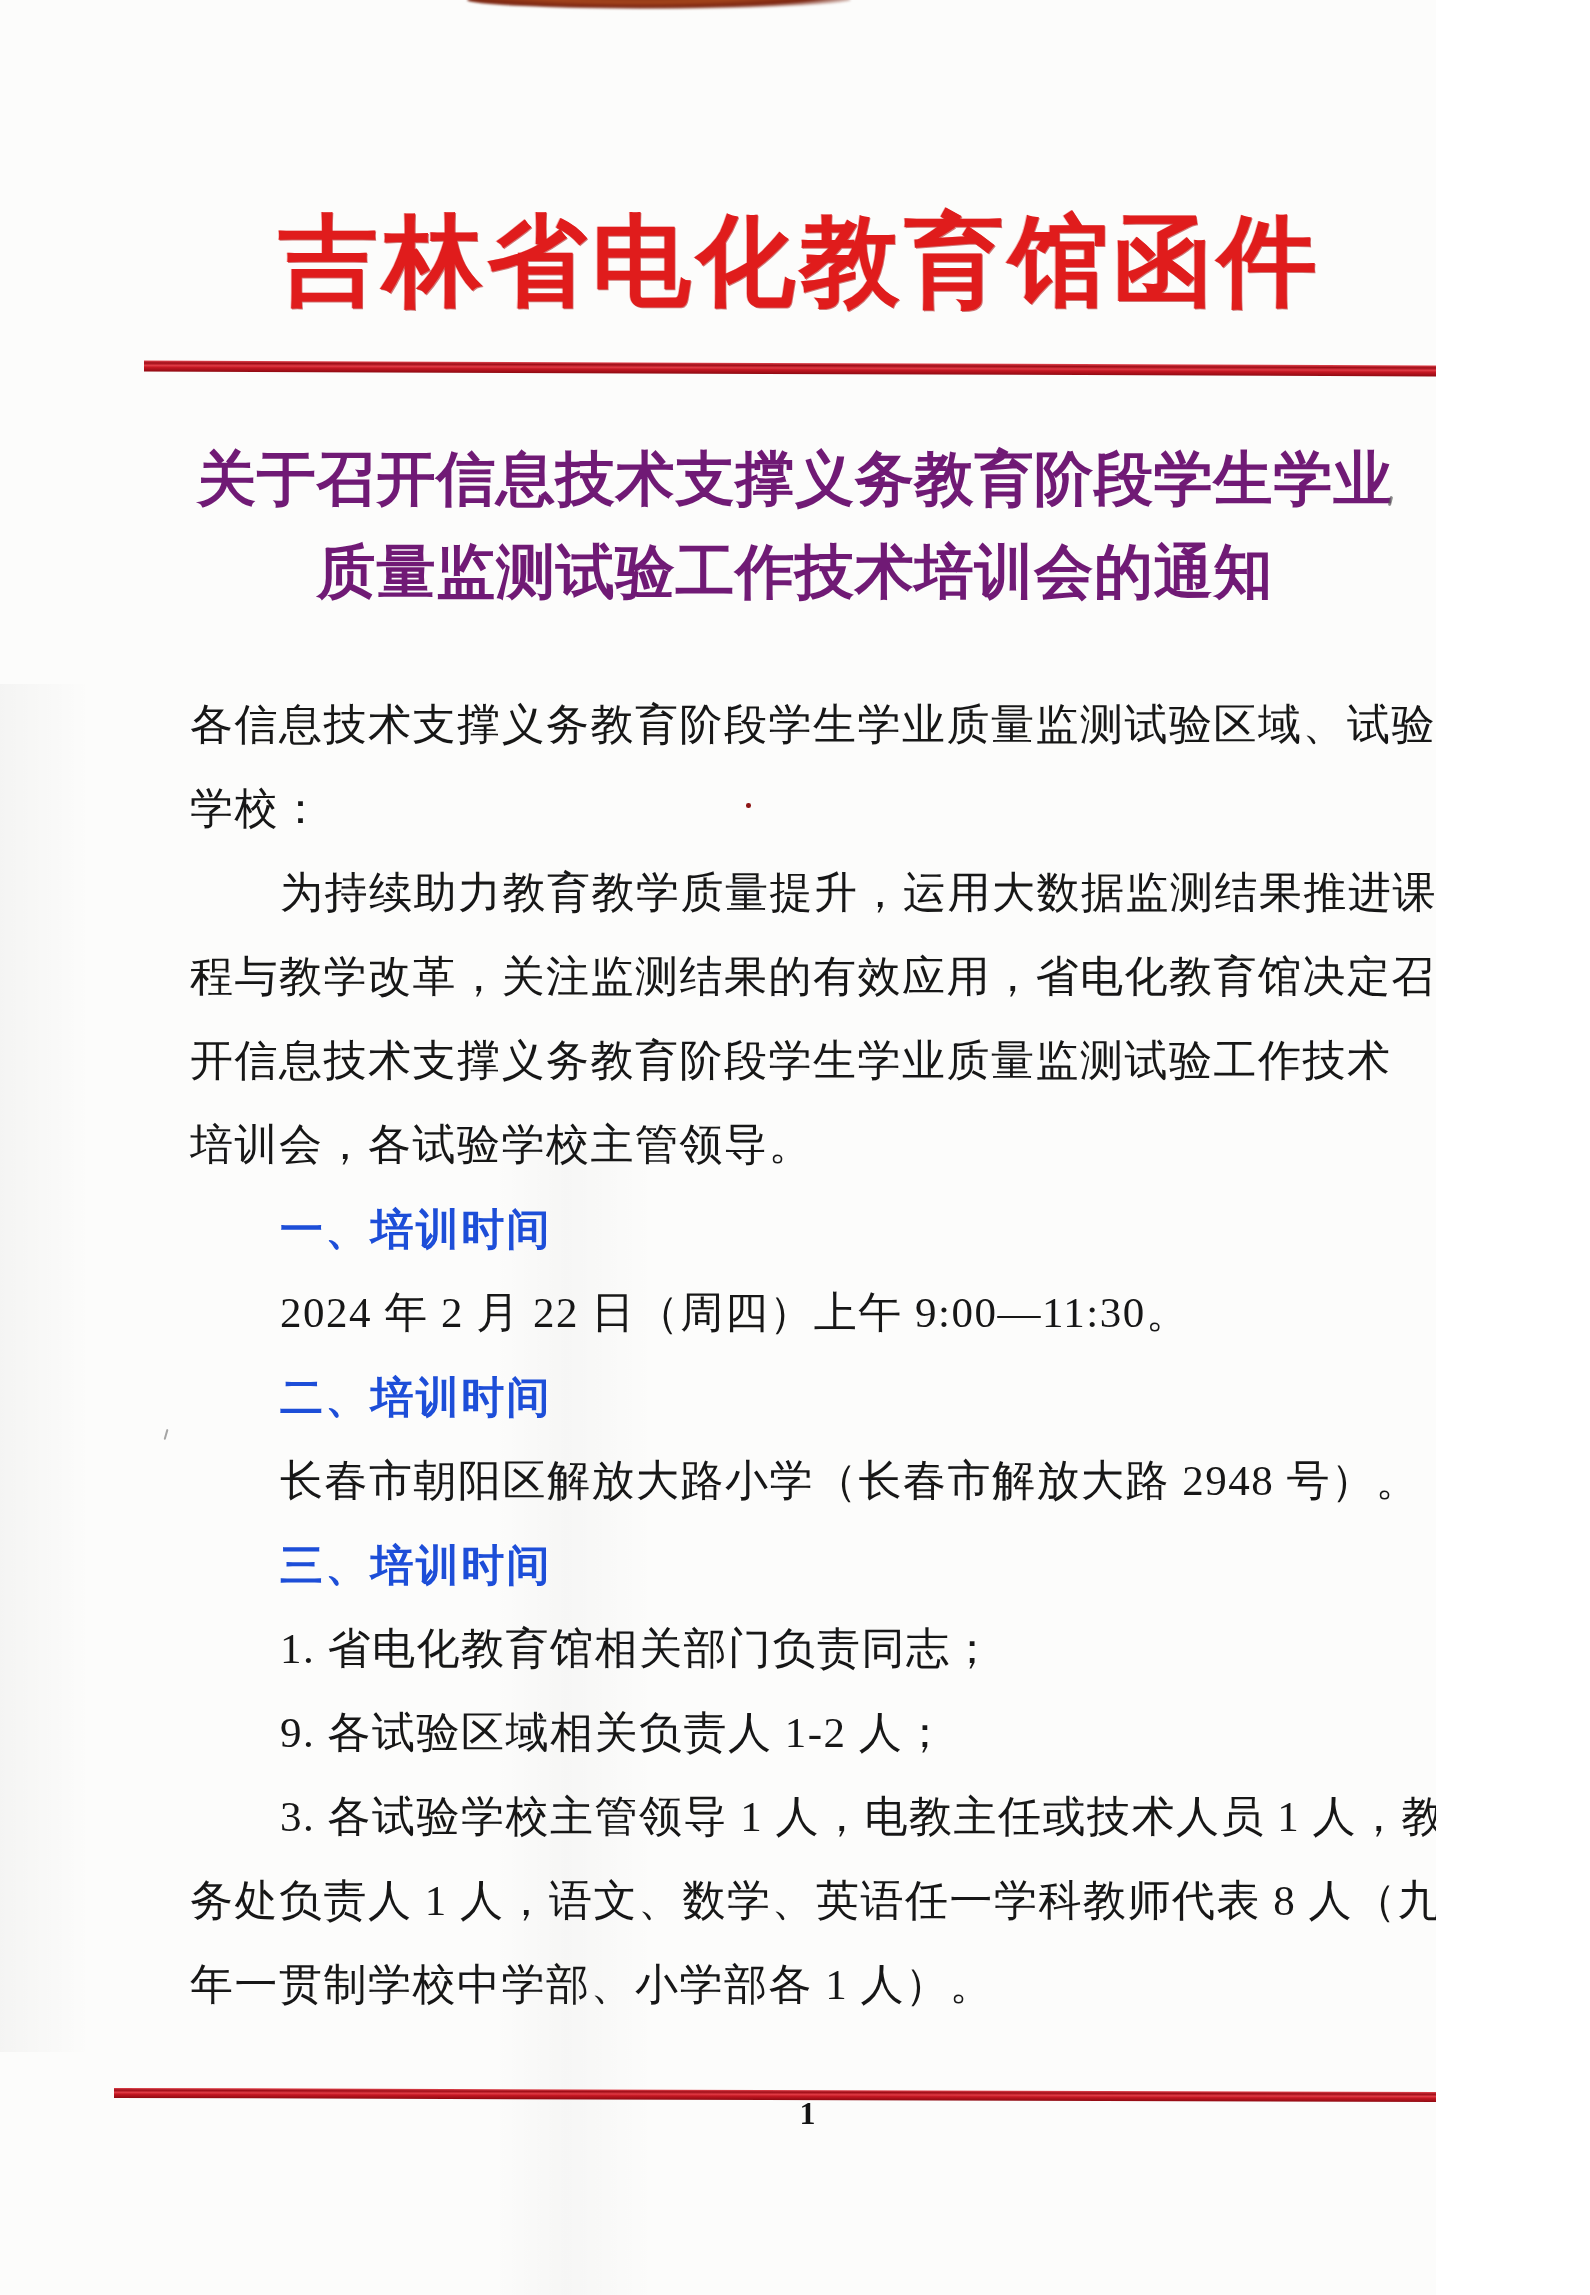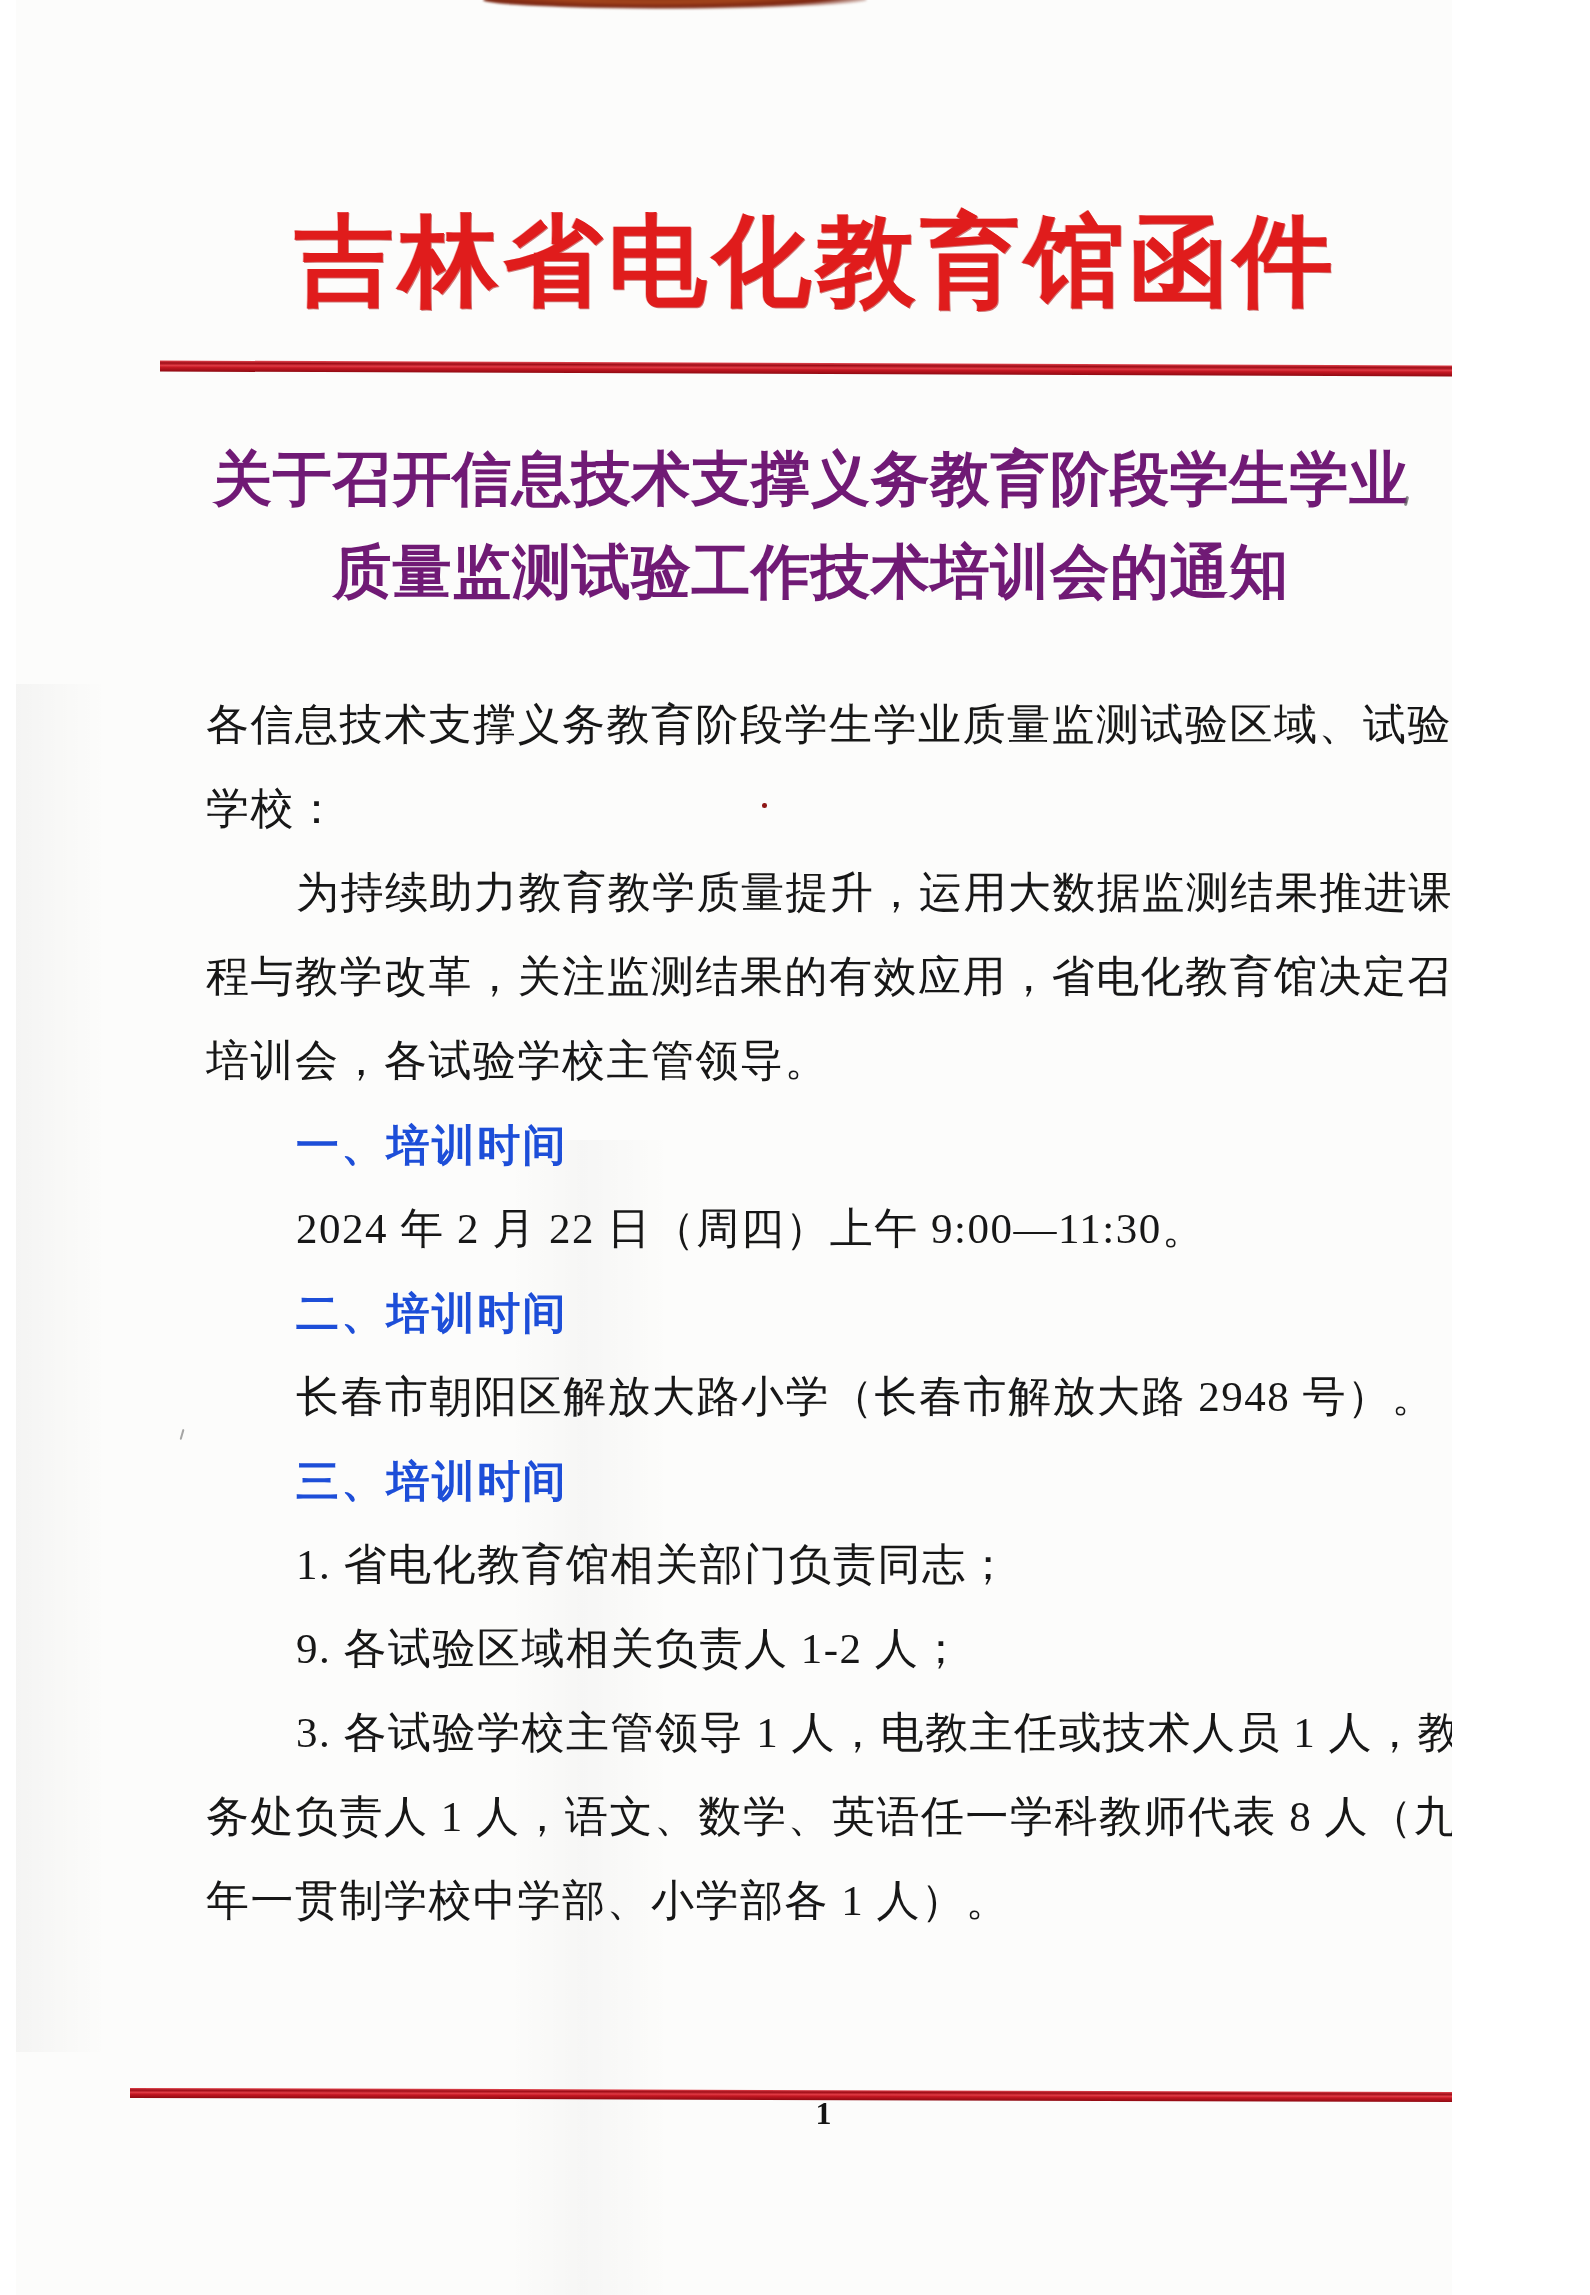--- a/index.html
+++ b/index.html
@@ -7,21 +7,20 @@
     padding: 0;
     background: #ffffff;
   }
   .page {
     position: relative;
     width: 1436px;
     height: 2295px;
     background: #fcfcfb;
     overflow: hidden;
     font-family: "Liberation Serif", serif;
-    margin-left: 16px;
   }
   
   .shade-band {
     position: absolute;
     pointer-events: none;
   }
   .shade-center {
     left: 494px; top: 1140px; width: 160px; height: 1155px;
     background: linear-gradient(to right, rgba(0,0,0,0) 0%, rgba(0,0,0,0.025) 45%, rgba(0,0,0,0) 100%);
   }
@@ -147,20 +146,21 @@
 
   <div class="speck speck-title"></div>
   <div class="speck speck-red"></div>
   <div class="speck speck-body"></div>
 
   <div class="body-text">
     <div class="line">各信息技术支撑义务教育阶段学生学业质量监测试验区域、试验</div>
     <div class="line">学校：</div>
     <div class="line indent">为持续助力教育教学质量提升，运用大数据监测结果推进课</div>
     <div class="line">程与教学改革，关注监测结果的有效应用，省电化教育馆决定召</div>
+    <div class="line">开信息技术支撑义务教育阶段学生学业质量监测试验工作技术</div>
     <div class="line">培训会，各试验学校主管领导。</div>
     <div class="line indent heading">一、培训时间</div>
     <div class="line indent">2024 年 2 月 22 日（周四）上午 9:00—11:30。</div>
     <div class="line indent heading">二、培训时间</div>
     <div class="line indent">长春市朝阳区解放大路小学（长春市解放大路 2948 号）。</div>
     <div class="line indent heading">三、培训时间</div>
     <div class="line indent">1. 省电化教育馆相关部门负责同志；</div>
     <div class="line indent">9. 各试验区域相关负责人 1-2 人；</div>
     <div class="line indent">3. 各试验学校主管领导 1 人，电教主任或技术人员 1 人，教</div>
     <div class="line">务处负责人 1 人，语文、数学、英语任一学科教师代表 8 人（九</div>

